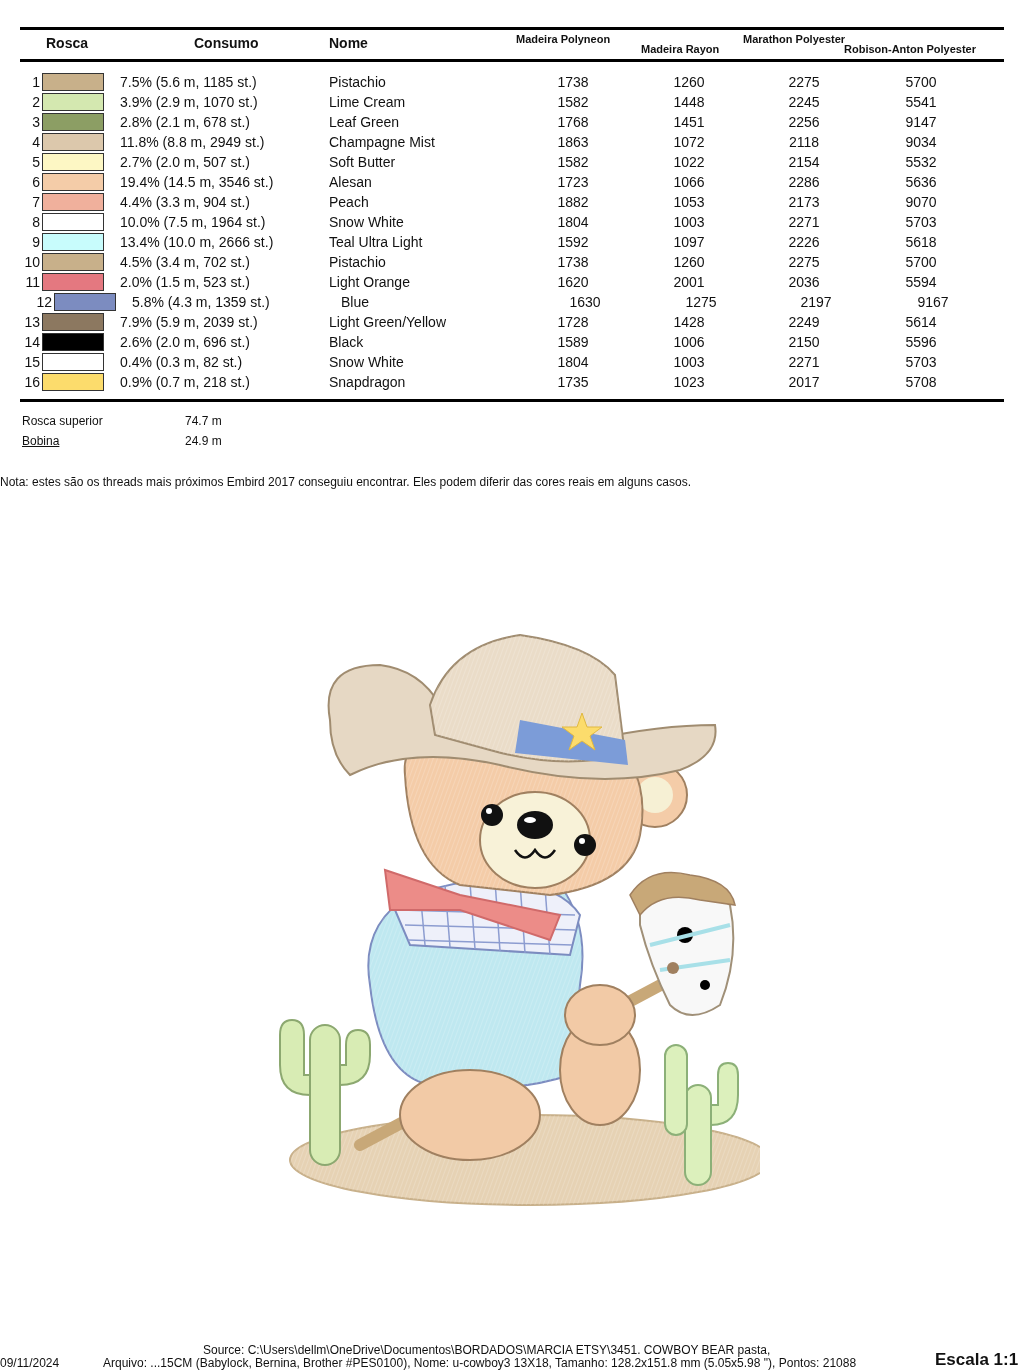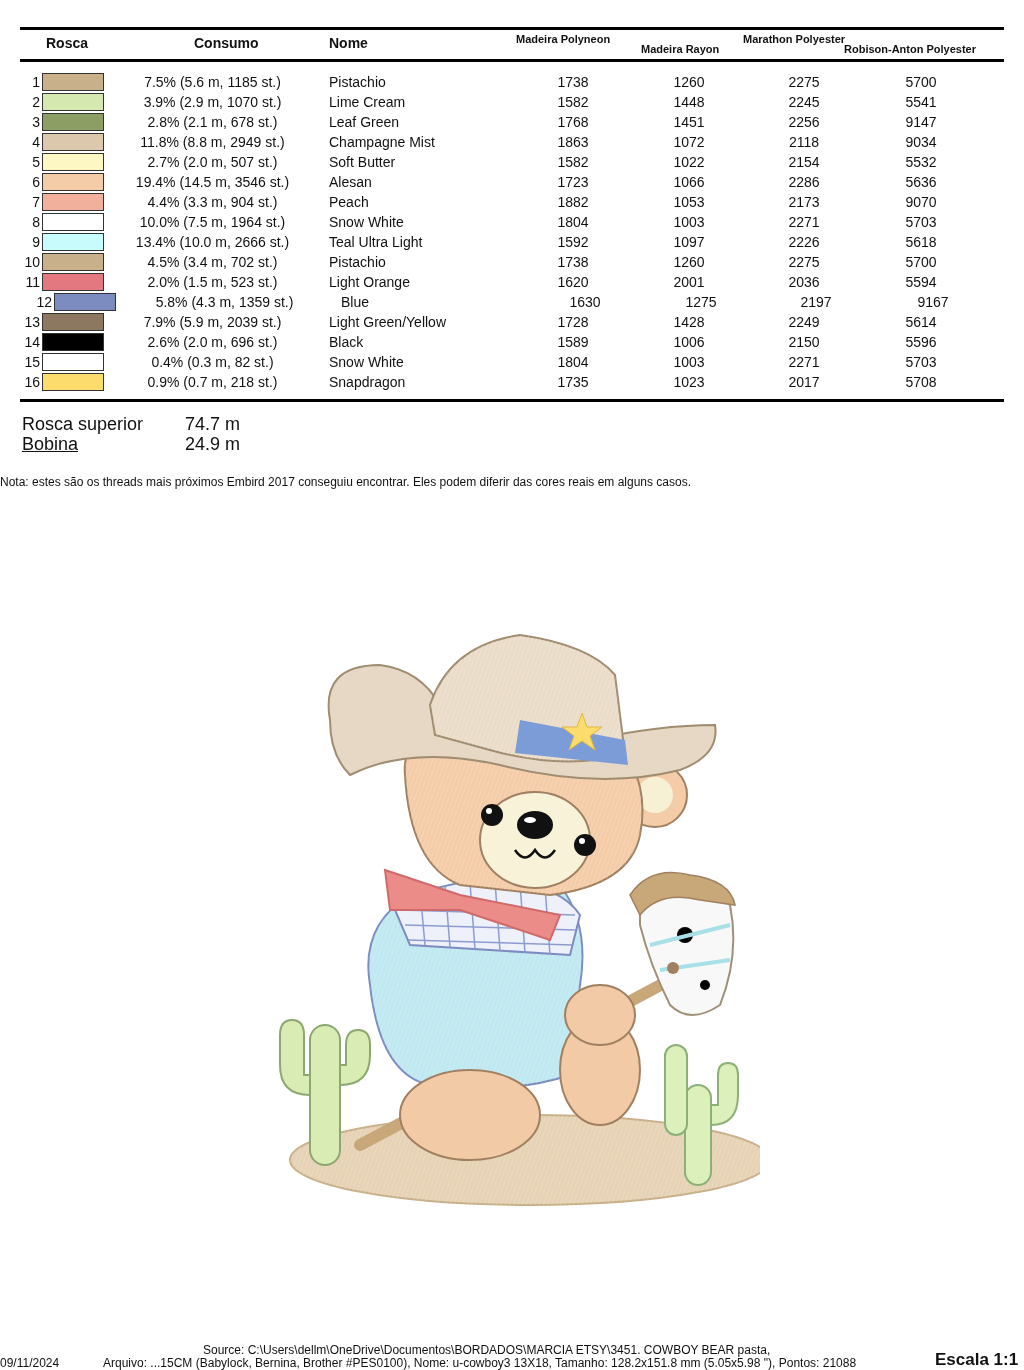--- a/index.html
+++ b/index.html
@@ -11,28 +11,28 @@
     .rule.top { top: 27px; height: 3px; }
     .rule.mid { top: 59px; height: 3px; }
     .rule.bot { top: 399px; height: 3px; }
 
     .hdr { position: absolute; font-weight: bold; font-size: 14px; }
     .hdr.small { font-size: 11px; }
 
     .row { position: absolute; left: 0; height: 20px; width: 1024px; font-size: 14px; }
     .row .idx { position: absolute; left: 14px; width: 26px; text-align: right; top: 2px; }
     .row .sw { position: absolute; left: 42px; top: 1px; width: 60px; height: 16px; border: 1px solid #333; box-sizing: content-box; }
-    .row .cons { position: absolute; left: 120px; width: 185px; text-align: center; top: 2px; }
+    .row .cons { position: absolute; left: 120px; width: 185px; text-align: left; top: 2px; }
     .row .nome { position: absolute; left: 329px; top: 2px; }
     .row .c1 { position: absolute; left: 543px; width: 60px; text-align: center; top: 2px; }
     .row .c2 { position: absolute; left: 659px; width: 60px; text-align: center; top: 2px; }
     .row .c3 { position: absolute; left: 774px; width: 60px; text-align: center; top: 2px; }
     .row .c4 { position: absolute; left: 891px; width: 60px; text-align: center; top: 2px; }
 
-    .sum { position: absolute; font-size: 18px; }
+    .sum { position: absolute; font-size: 12px; }
     .note { position: absolute; left: 0; top: 475px; font-size: 12px; }
 
     .design { position: absolute; left: 260px; top: 625px; width: 500px; height: 600px; }
 
     .footer { position: absolute; font-size: 12px; }
     .scale { position: absolute; left: 935px; top: 1350px; font-weight: bold; font-size: 17px; }
   </style>
 </head>
 <body>
 

